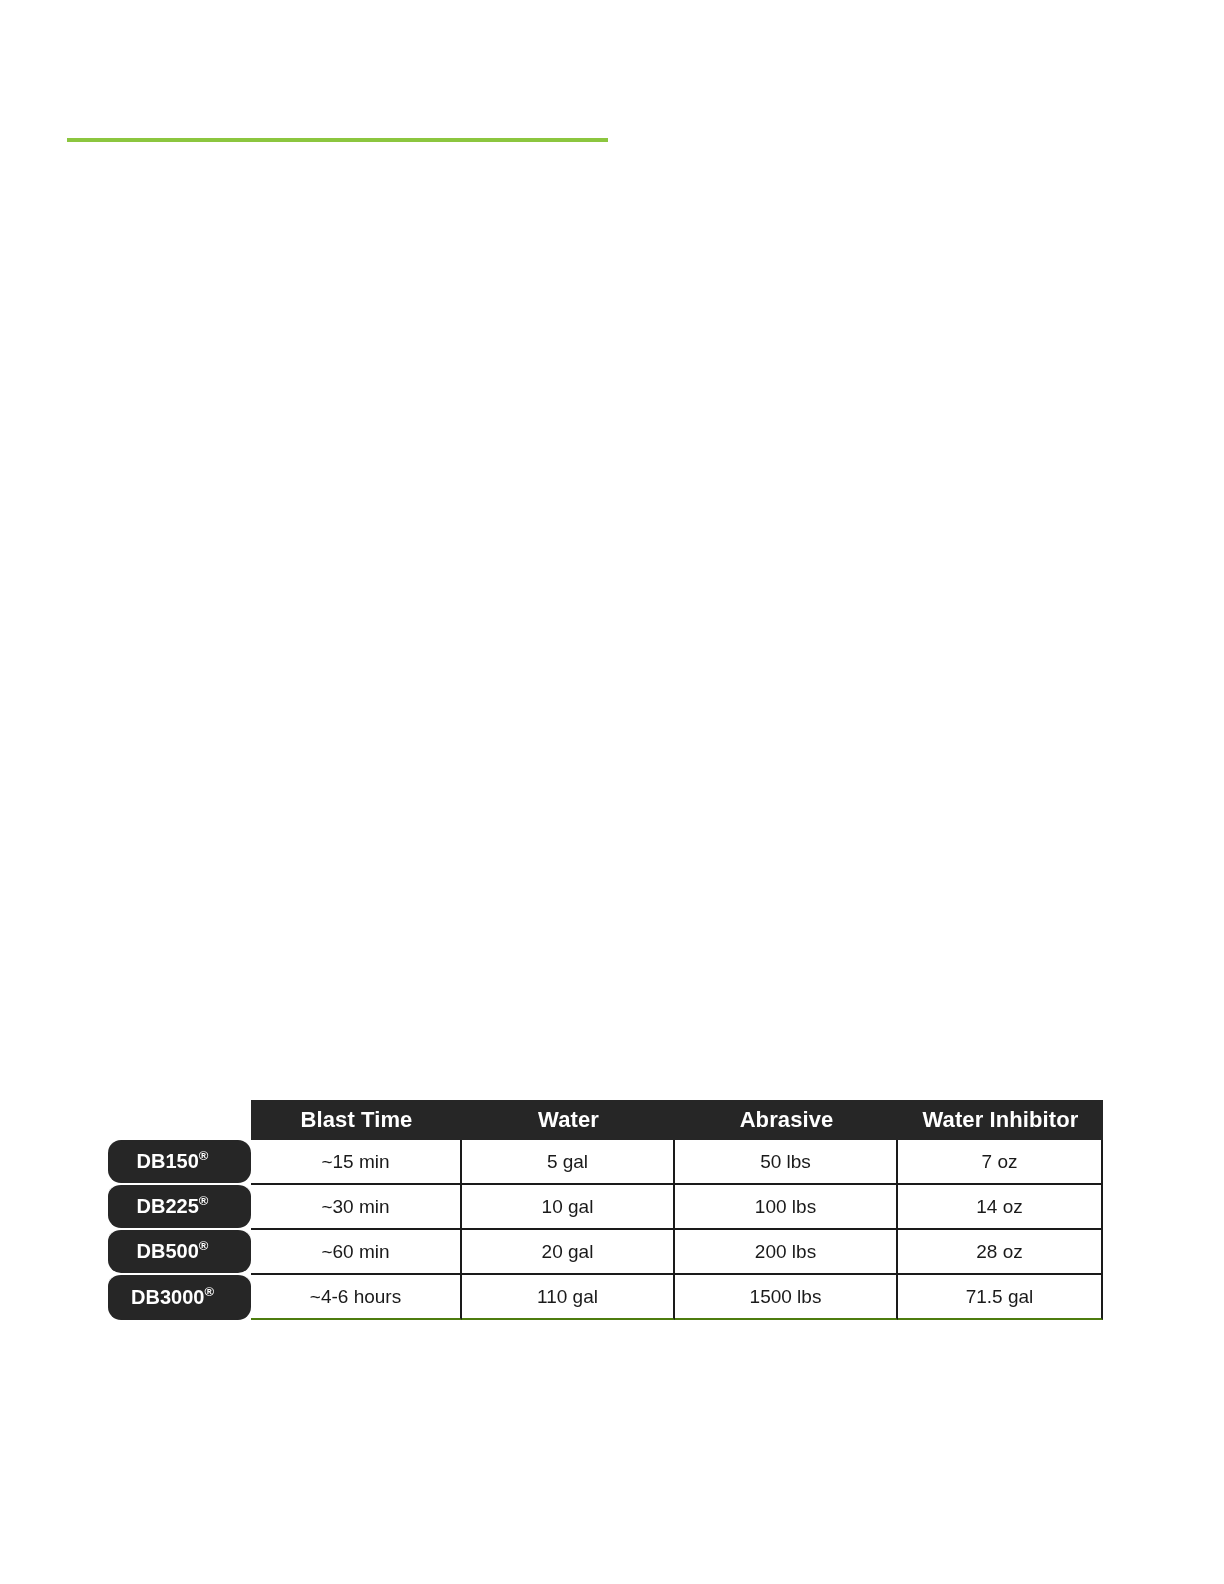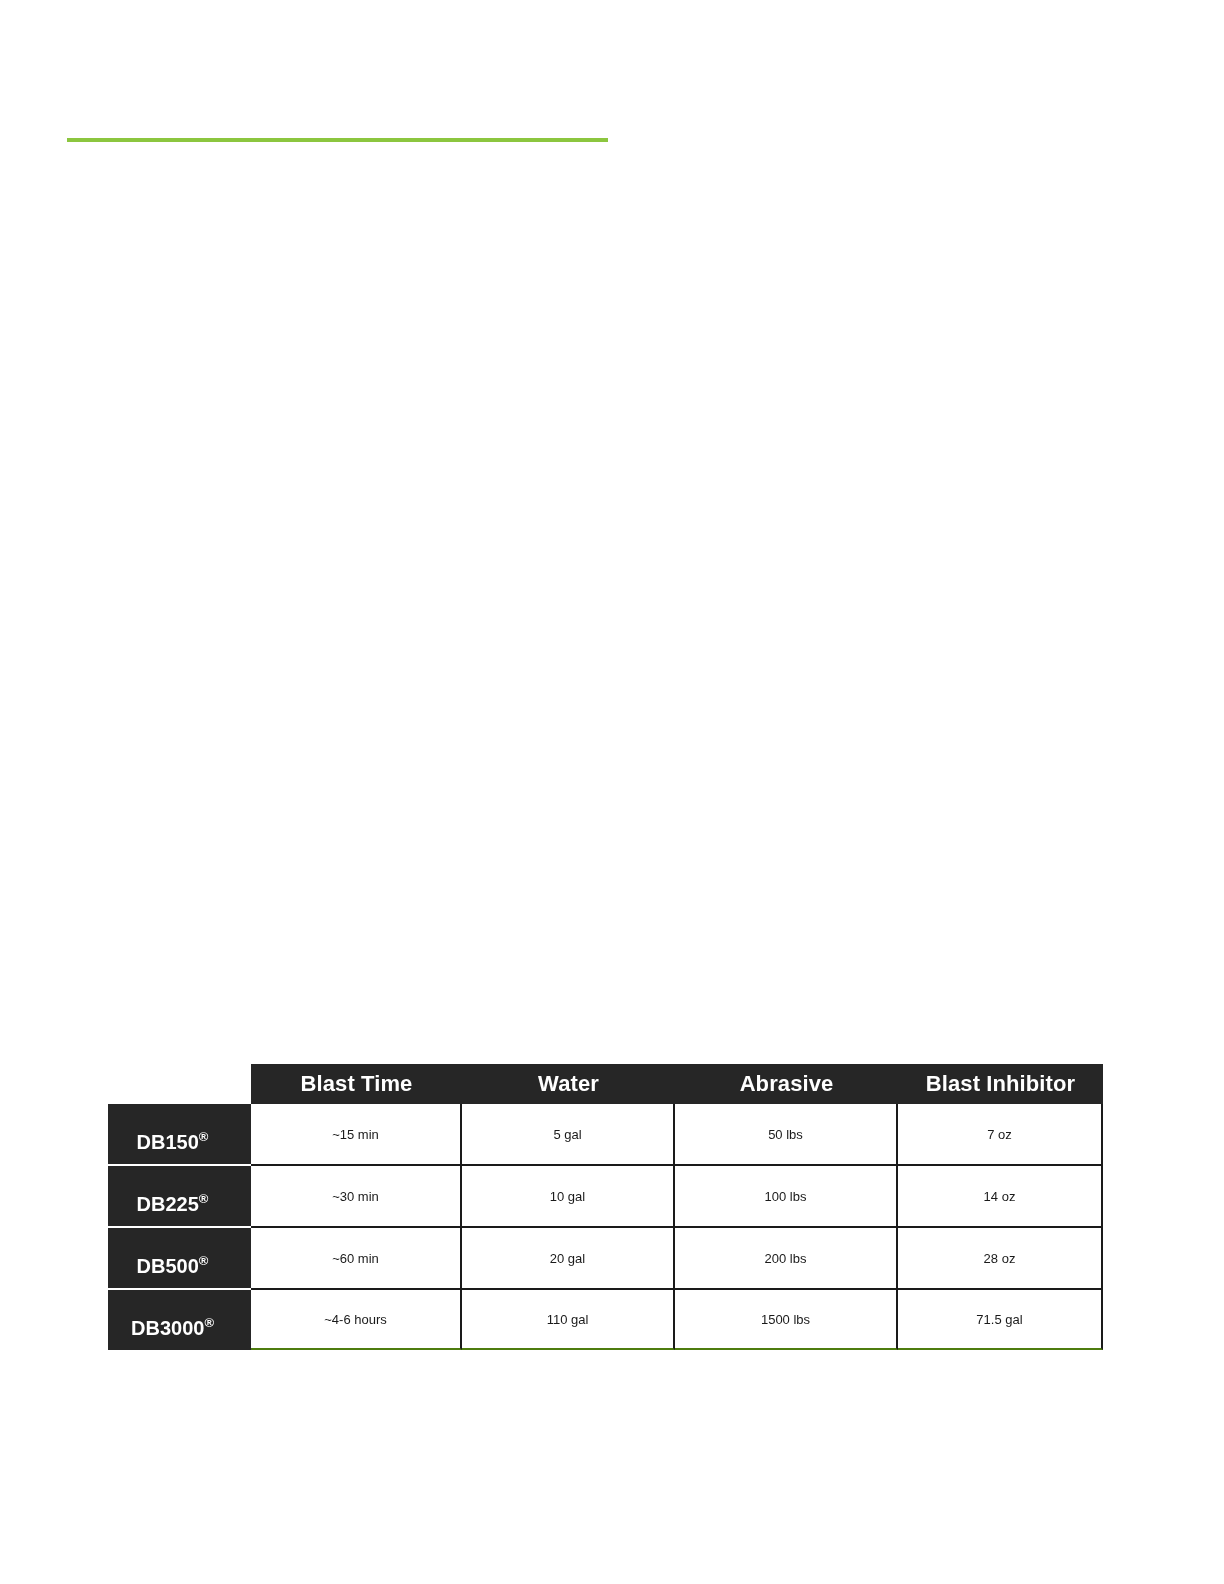--- a/index.html
+++ b/index.html
@@ -30,21 +30,21 @@
     top: 138px;
     width: 541px;
     height: 4px;
     background: #8CC63F;
   }
 
   
   .spec-table-wrap {
     position: absolute;
     left: 108px;
-    top: 1064px;
+    top: 1100px;
     width: 995px;
   }
 
   table.spec-table {
     border-collapse: separate;
     border-spacing: 0;
     width: 995px;
     table-layout: fixed;
   }
 
@@ -72,40 +72,41 @@
   }
 
   
   .spec-table tbody th.model {
     background: #262626;
     color: #ffffff;
     font-size: 20px;
     font-weight: bold;
     text-align: center;
     vertical-align: middle;
-    padding: 17px 14px 0 0;
+    padding: 0 14px 0 0;
     height: 43px;
     border-top: 2px solid #ffffff;
     border-bottom: 0;
     position: relative;
+    border-radius: 13px;
   }
   .spec-table tbody tr:first-child th.model {
     border-top: 0;
   }
   .spec-table tbody th.model .reg {
     font-size: 13px;
     vertical-align: super;
     line-height: 0;
   }
 
   
   .spec-table tbody td {
     background: #ffffff;
     color: #1a1a1a;
-    font-size: 13px;
+    font-size: 19px;
     font-weight: normal;
     text-align: center;
     vertical-align: middle;
     height: 43px;
     padding: 0;
     border-top: 2px solid #1a1a1a;
     border-right: 2px solid #1a1a1a;
   }
   .spec-table tbody tr:first-child td {
     border-top: 0;
@@ -132,21 +133,21 @@
         <col class="c-water">
         <col class="c-abras">
         <col class="c-rust">
       </colgroup>
       <thead>
         <tr>
           <th class="corner"></th>
           <th>Blast Time</th>
           <th>Water</th>
           <th>Abrasive</th>
-          <th>Blast Inhibitor</th>
+          <th>Water Inhibitor</th>
         </tr>
       </thead>
       <tbody id="spec-table-body">
       <tr>
             <th class="model"><span>DB150</span><span class="reg">®</span></th>
             <td class="first-data">~15 min</td>
             <td>5 gal</td>
             <td>50 lbs</td>
             <td>7 oz</td>
           </tr>

